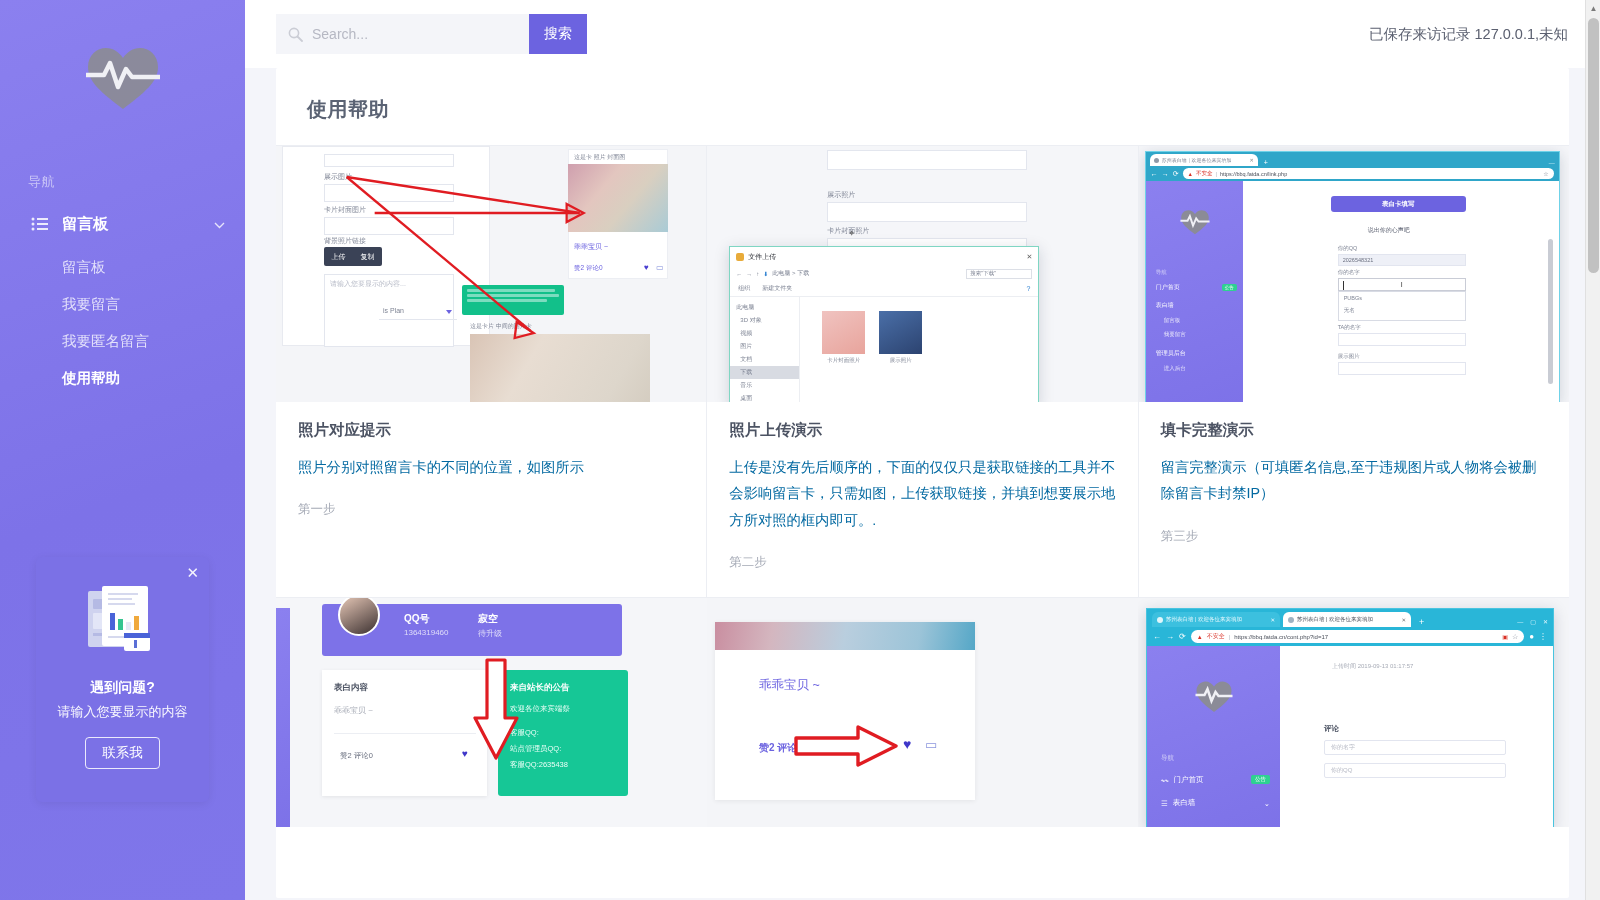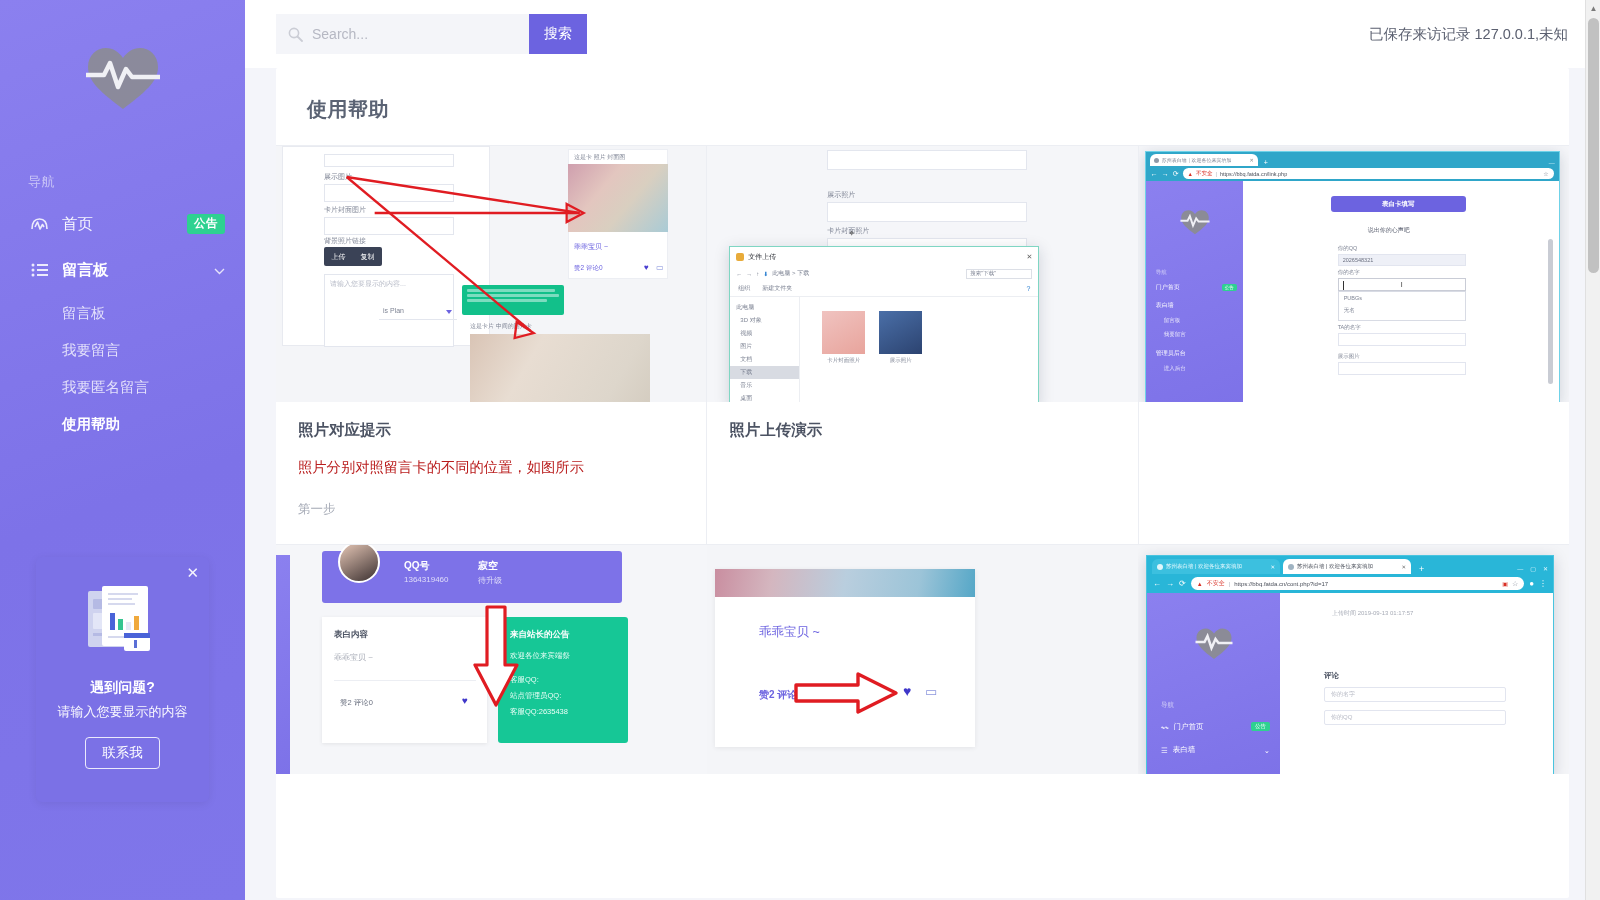--- a/index.html
+++ b/index.html
@@ -114,21 +114,21 @@
     border-right: 1px solid #eceef3;
     background: #fff; position: relative;
   }
   .card:last-child { border-right: none; }
   .card-img {
     height: 256px; overflow: hidden; position: relative;
     background: #fbfbfd;
   }
   .card-body { padding: 18px 22px 26px 22px; }
   .card-title { font-size: 15.5px; font-weight: bold; color: #4c5363; margin-bottom: 13px; }
-  .card-desc { font-size: 14.3px; color: #b91c1c; line-height: 1.85; }
+  .card-desc { font-size: 14.3px; color: #0369a1; line-height: 1.85; }
   .card-step { font-size: 12.5px; color: #a4a9b5; margin-top: 21px; }
 
   
   .bottom-strip { display: flex; border-top: 1px solid #eceef3; height: 230px; }
   .bstrip-cell { flex: 1 1 0; min-width: 0; overflow: hidden; position: relative; background: #fff; }
 
   
   .shot { position: absolute; font-size: 5px; font-family: "Liberation Sans", sans-serif; }
   .fld { background:#fff; border:1px solid #e3e6ee; height:18px; }
   .lbl { color:#7e8494; font-size:7px; }
@@ -172,30 +172,20 @@
 
     <div class="logo-wrap">
       <svg class="logo-heart" viewBox="0 0 74 66">
         <path d="M37 64 C16 48 2 37 2 22 C2 10 11 3 20 3 C27 3 33 7 37 13 C41 7 47 3 54 3 C63 3 72 10 72 22 C72 37 58 48 37 64 Z" fill="#8b8b97" opacity="0.95"></path>
         <path d="M0 30 L18 30 L24 18 L32 42 L40 24 L46 32 L74 32" stroke="#f0f0f5" stroke-width="4.5" fill="none" stroke-linejoin="round" stroke-linecap="round"></path>
       </svg>
     </div>
 
     <div class="nav-label">导航</div>
 
-    <div class="nav-item">
-      <span class="nico">
-        <svg width="17" height="14" viewBox="0 0 17 14">
-            <path d="M1 12 C1 5 4 2 8.5 2 C13 2 16 5 16 12" stroke="#fff" stroke-width="1.6" fill="none"></path>
-            <path d="M4 10 L6.5 5 L9 12 L11.5 7.5 L13 10" stroke="#fff" stroke-width="1.6" fill="none" stroke-linejoin="round"></path>
-          </svg>
-      </span>
-      <span class="ntext">首页</span>
-      <span class="badge-green">公告</span>
-    </div>
 
     <div class="nav-item strong">
       <span class="nico">
         <svg width="17" height="14" viewBox="0 0 17 14">
           <circle cx="2" cy="2" r="1.5" fill="#fff"></circle>
             <rect x="6" y="1" width="11" height="2" fill="#fff"></rect>
           <circle cx="2" cy="7" r="1.5" fill="#fff"></circle>
             <rect x="6" y="6" width="11" height="2" fill="#fff"></rect>
           <circle cx="2" cy="12" r="1.5" fill="#fff"></circle>
             <rect x="6" y="11" width="11" height="2" fill="#fff"></rect>
@@ -372,20 +362,22 @@
                       <div style="width:43px;height:43px;background:linear-gradient(150deg,#4a6fa8,#2c4370);"></div>
                       <div class="lbl" style="font-size:5.5px;margin-top:3px;">展示照片</div>
                     </div>
                   </div>
                 </div>
               </div>
               <div class="shot" style="left:142px;top:82px;color:#3a3a3a;font-size:9px;">⌖</div>
             </div>
             <div class="card-body">
               <div class="card-title">照片上传演示</div>
+              <div class="card-desc">上传是没有先后顺序的，下面的仅仅只是获取链接的工具并不会影响留言卡，只需如图，上传获取链接，并填到想要展示地方所对照的框内即可。.</div>
+              <div class="card-step">第二步</div>
             </div>
           </div>
 
           <div class="card">
             <div class="card-img">
               <div class="shot" style="left:0;top:0;width:100%;height:100%;background:#f5f6f9;"></div>
               <div class="shot win" style="left:6px;top:5px;width:415px;height:252px;border-color:#6fd2e8;">
                 <div style="height:14px;background:#2fa6c9;display:flex;align-items:flex-end;padding-left:4px;">
                   <div class="chrome-tab" style="height:12px;width:108px;display:flex;align-items:center;padding:0 4px;gap:3px;">
                     <span style="width:5px;height:5px;background:#8f9aa8;border-radius:50%;"></span>
@@ -443,20 +435,25 @@
                       <div class="lbl" style="font-size:5.5px;padding:3px 5px;">无名</div>
                     </div>
                     <div class="lbl" style="position:absolute;left:95px;top:143px;font-size:5.5px;">TA的名字</div>
                     <div style="position:absolute;left:95px;top:152px;width:128px;height:13px;border:1px solid #e2e5ef;background:#fff;"></div>
                     <div class="lbl" style="position:absolute;left:95px;top:172px;font-size:5.5px;">展示图片</div>
                     <div style="position:absolute;left:95px;top:181px;width:128px;height:13px;border:1px solid #e2e5ef;background:#fff;"></div>
                     <div class="inner-scroll"></div>
                   </div>
                 </div>
               </div>
+            </div>
+            <div class="card-body">
+              <div class="card-title">填卡完整演示</div>
+              <div class="card-desc">留言完整演示（可填匿名信息,至于违规图片或人物将会被删除留言卡封禁IP）</div>
+              <div class="card-step">第三步</div>
             </div>
           </div>
         </div>
 
         <div class="bottom-strip">
 
           <div class="bstrip-cell">
             <div class="shot" style="left:0;top:0;width:100%;height:100%;background:#f5f6f9;"></div>
             <div class="shot pbar" style="left:0;top:10px;width:14px;height:220px;"></div>
             <div class="shot" style="left:46px;top:6px;width:300px;height:52px;background:#7d72e8;border-radius:3px;"></div>

